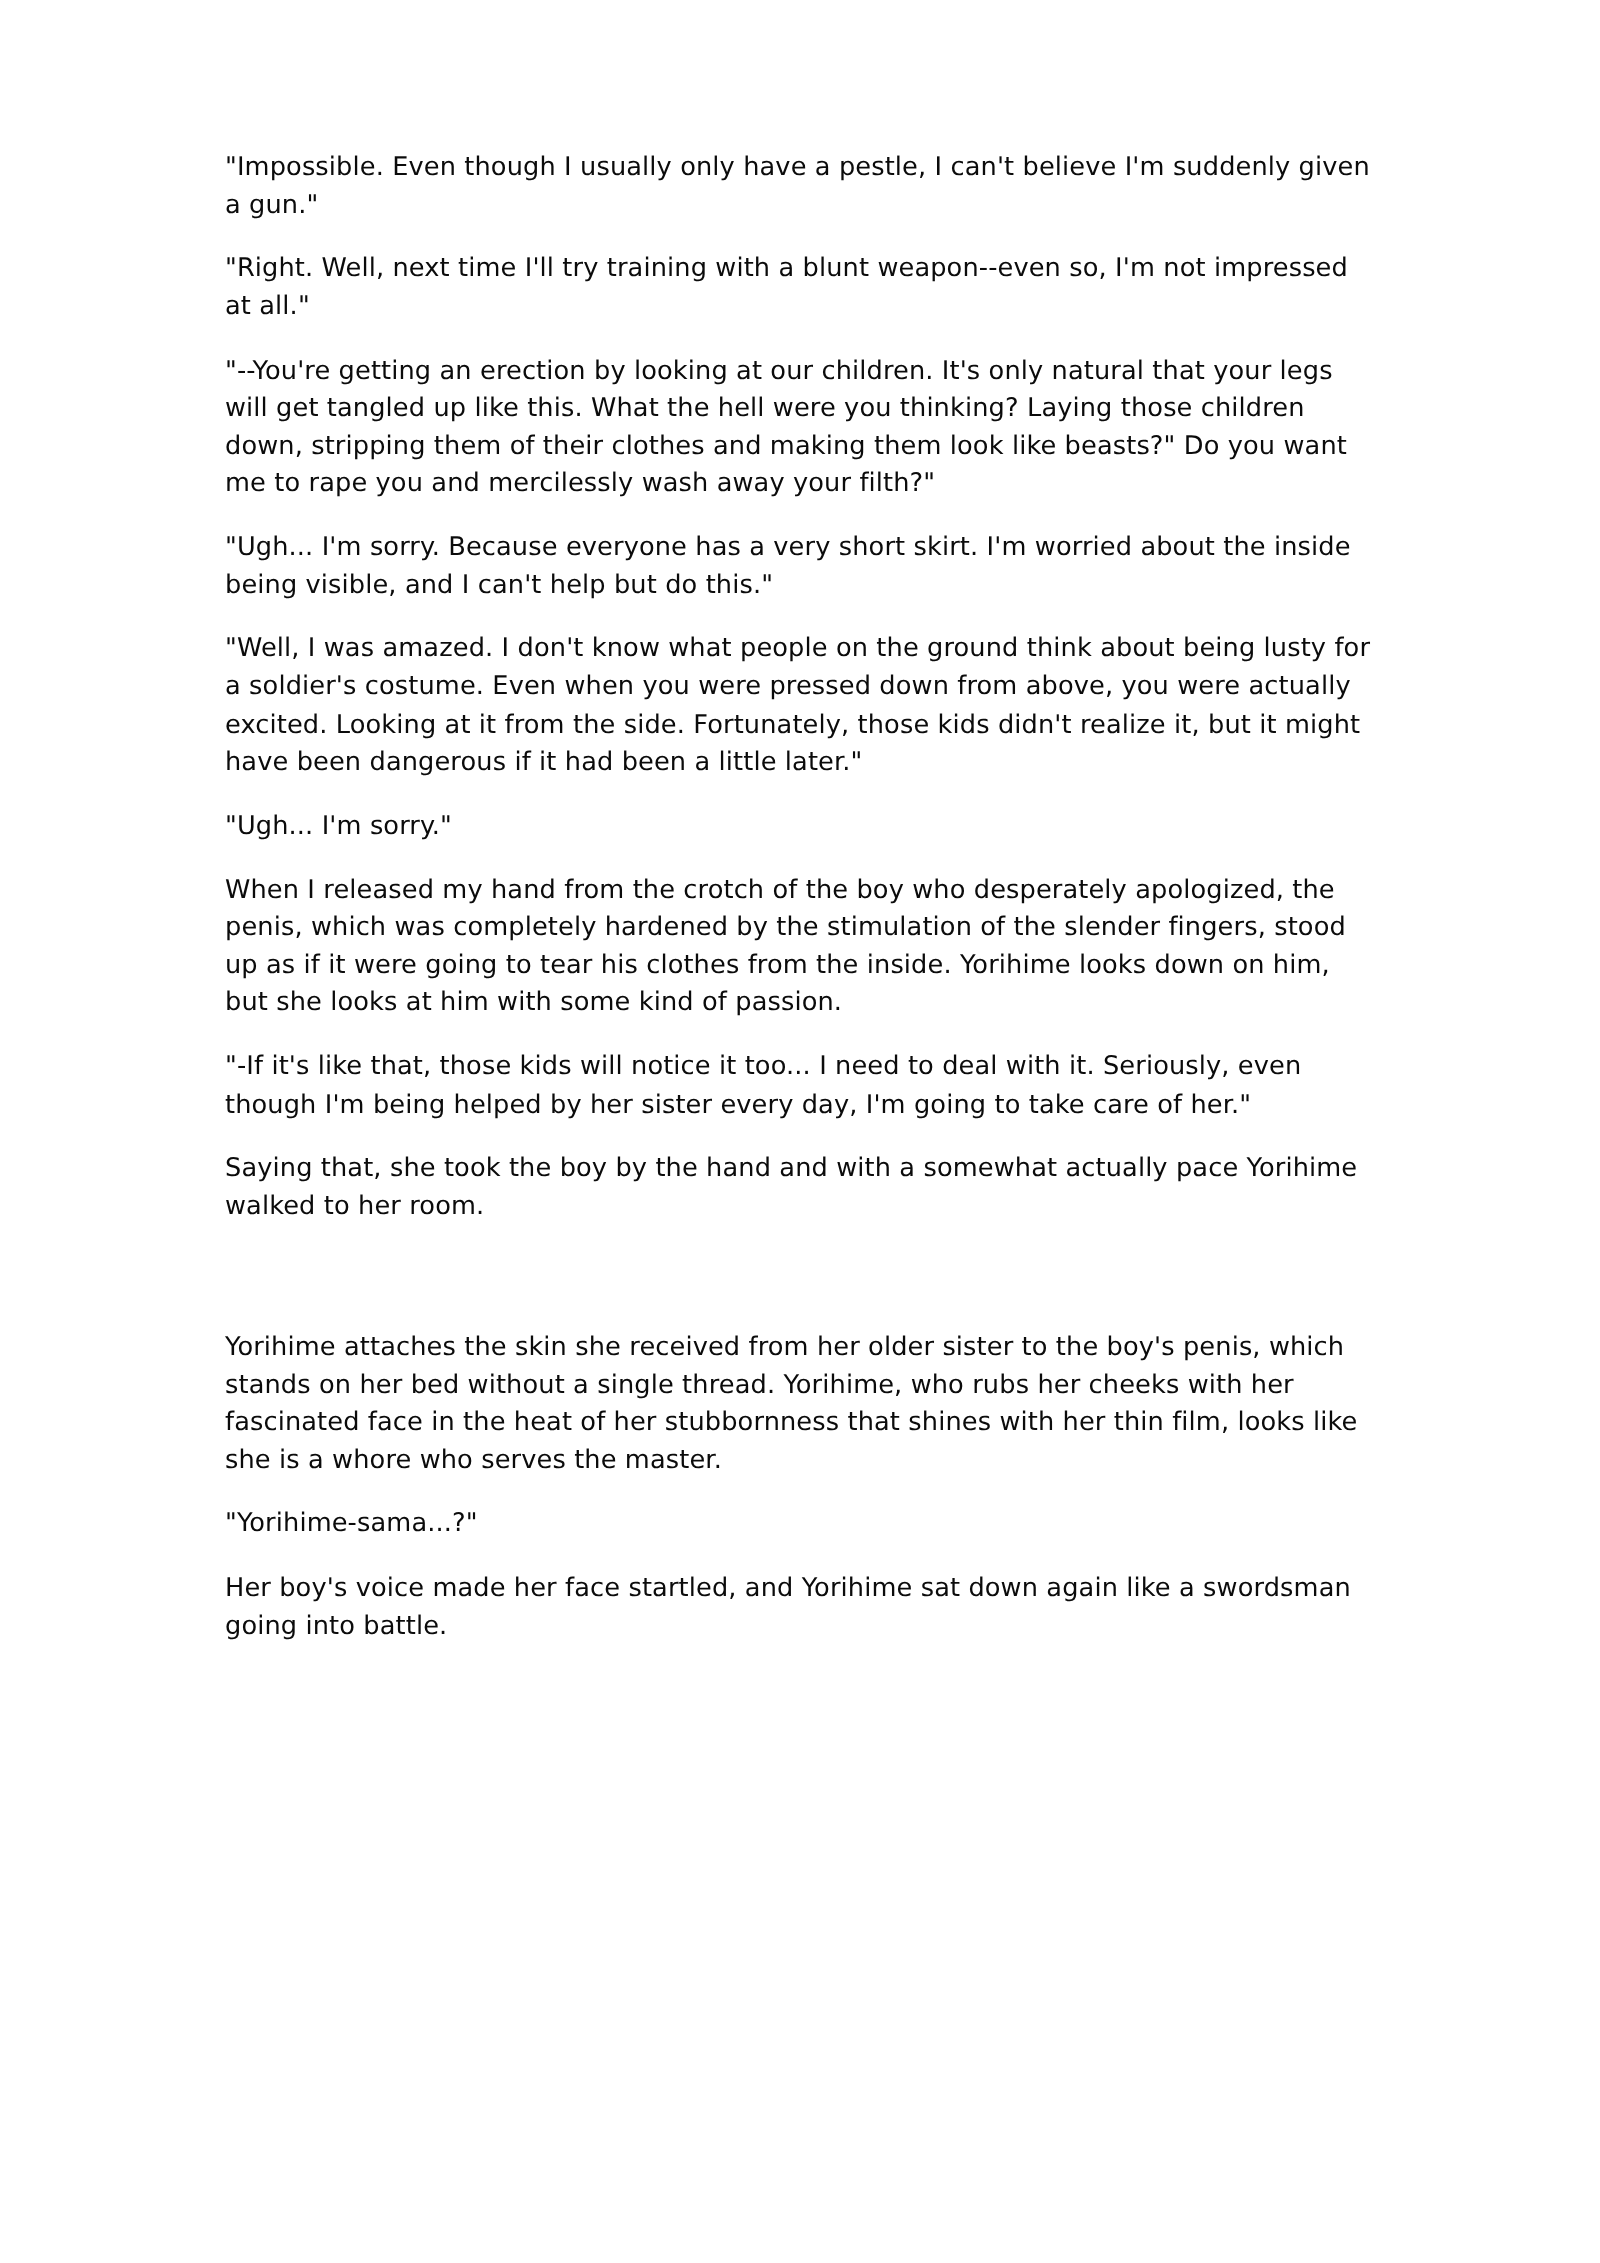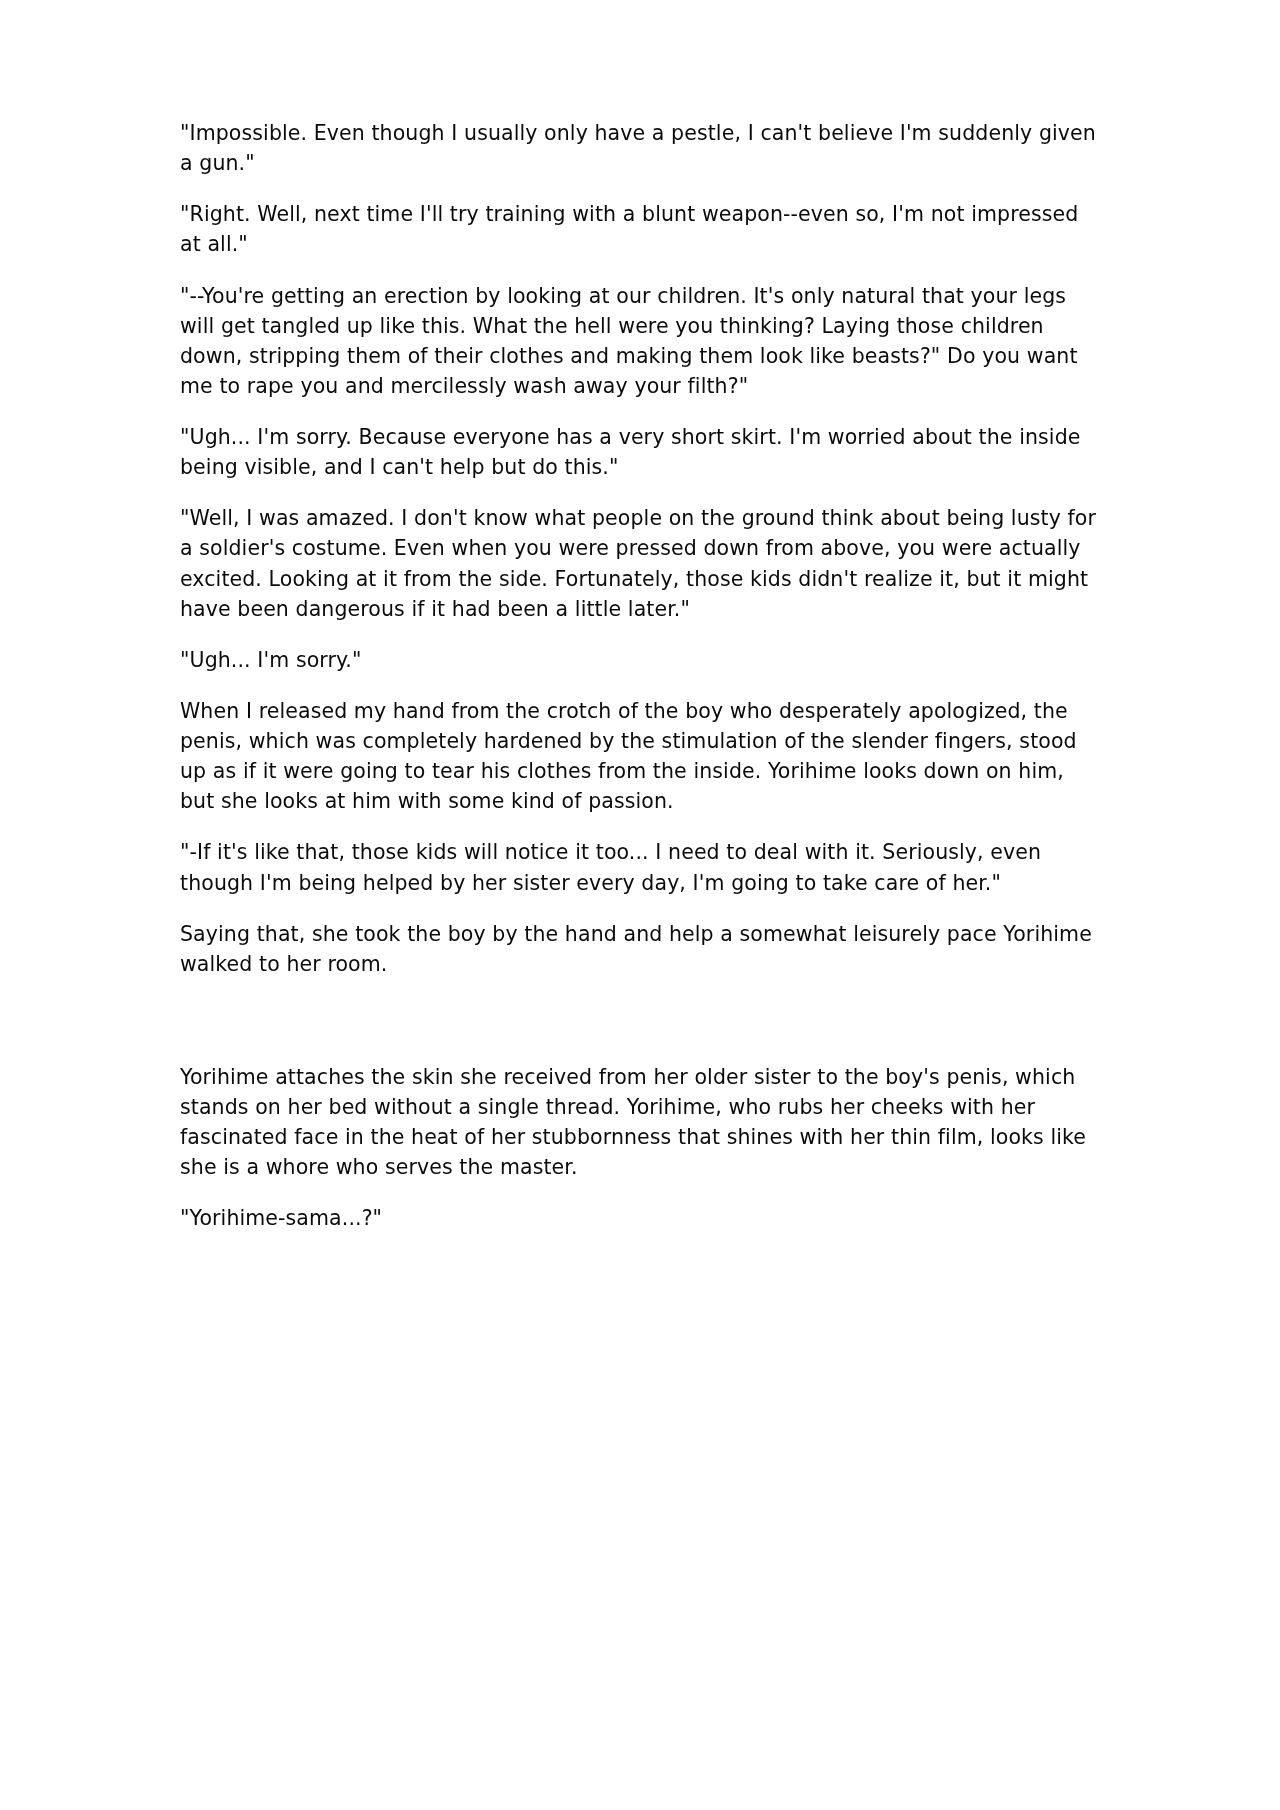--- a/index.html
+++ b/index.html
@@ -45,21 +45,22 @@
   <div class="doc-body">
 
     <p class="para">"Impossible. Even though I usually only have a pestle, I can't believe I'm suddenly given a gun."</p>
     <p class="para">"Right. Well, next time I'll try training with a blunt weapon--even so, I'm not impressed at all."</p>
     <p class="para">"--You're getting an erection by looking at our children. It's only natural that your legs will get tangled up like this. What the hell were you thinking? Laying those children down, stripping them of their clothes and making them look like beasts?" Do you want me to rape you and mercilessly wash away your filth?"</p>
     <p class="para">"Ugh... I'm sorry. Because everyone has a very short skirt. I'm worried about the inside being visible, and I can't help but do this."</p>
     <p class="para">"Well, I was amazed. I don't know what people on the ground think about being lusty for a soldier's costume. Even when you were pressed down from above, you were actually excited. Looking at it from the side. Fortunately, those kids didn't realize it, but it might have been dangerous if it had been a little later."</p>
     <p class="para">"Ugh... I'm sorry."</p>
     <p class="para">When I released my hand from the crotch of the boy who desperately apologized, the penis, which was completely hardened by the stimulation of the slender fingers, stood up as if it were going to tear his clothes from the inside. Yorihime looks down on him, but she looks at him with some kind of passion.</p>
     <p class="para">"-If it's like that, those kids will notice it too... I need to deal with it. Seriously, even though I'm being helped by her sister every day, I'm going to take care of her."</p>
-    <p class="para">Saying that, she took the boy by the hand and help a somewhat leisurely pace Yorihime walked to her room.</p>
+    <p class="para">Saying that, she took the boy by the hand and with a somewhat actually pace Yorihime walked to her room.</p>
 
     <div class="spacer-break"></div>
 
     <p class="para">Yorihime attaches the skin she received from her older sister to the boy's penis, which stands on her bed without a single thread. Yorihime, who rubs her cheeks with her fascinated face in the heat of her stubbornness that shines with her thin film, looks like she is a whore who serves the master.</p>
     <p class="para">"Yorihime-sama...?"</p>
+    <p class="para">Her boy's voice made her face startled, and Yorihime sat down again like a swordsman going into battle.</p>
 
   </div>
 </div>
 
 </body></html>

